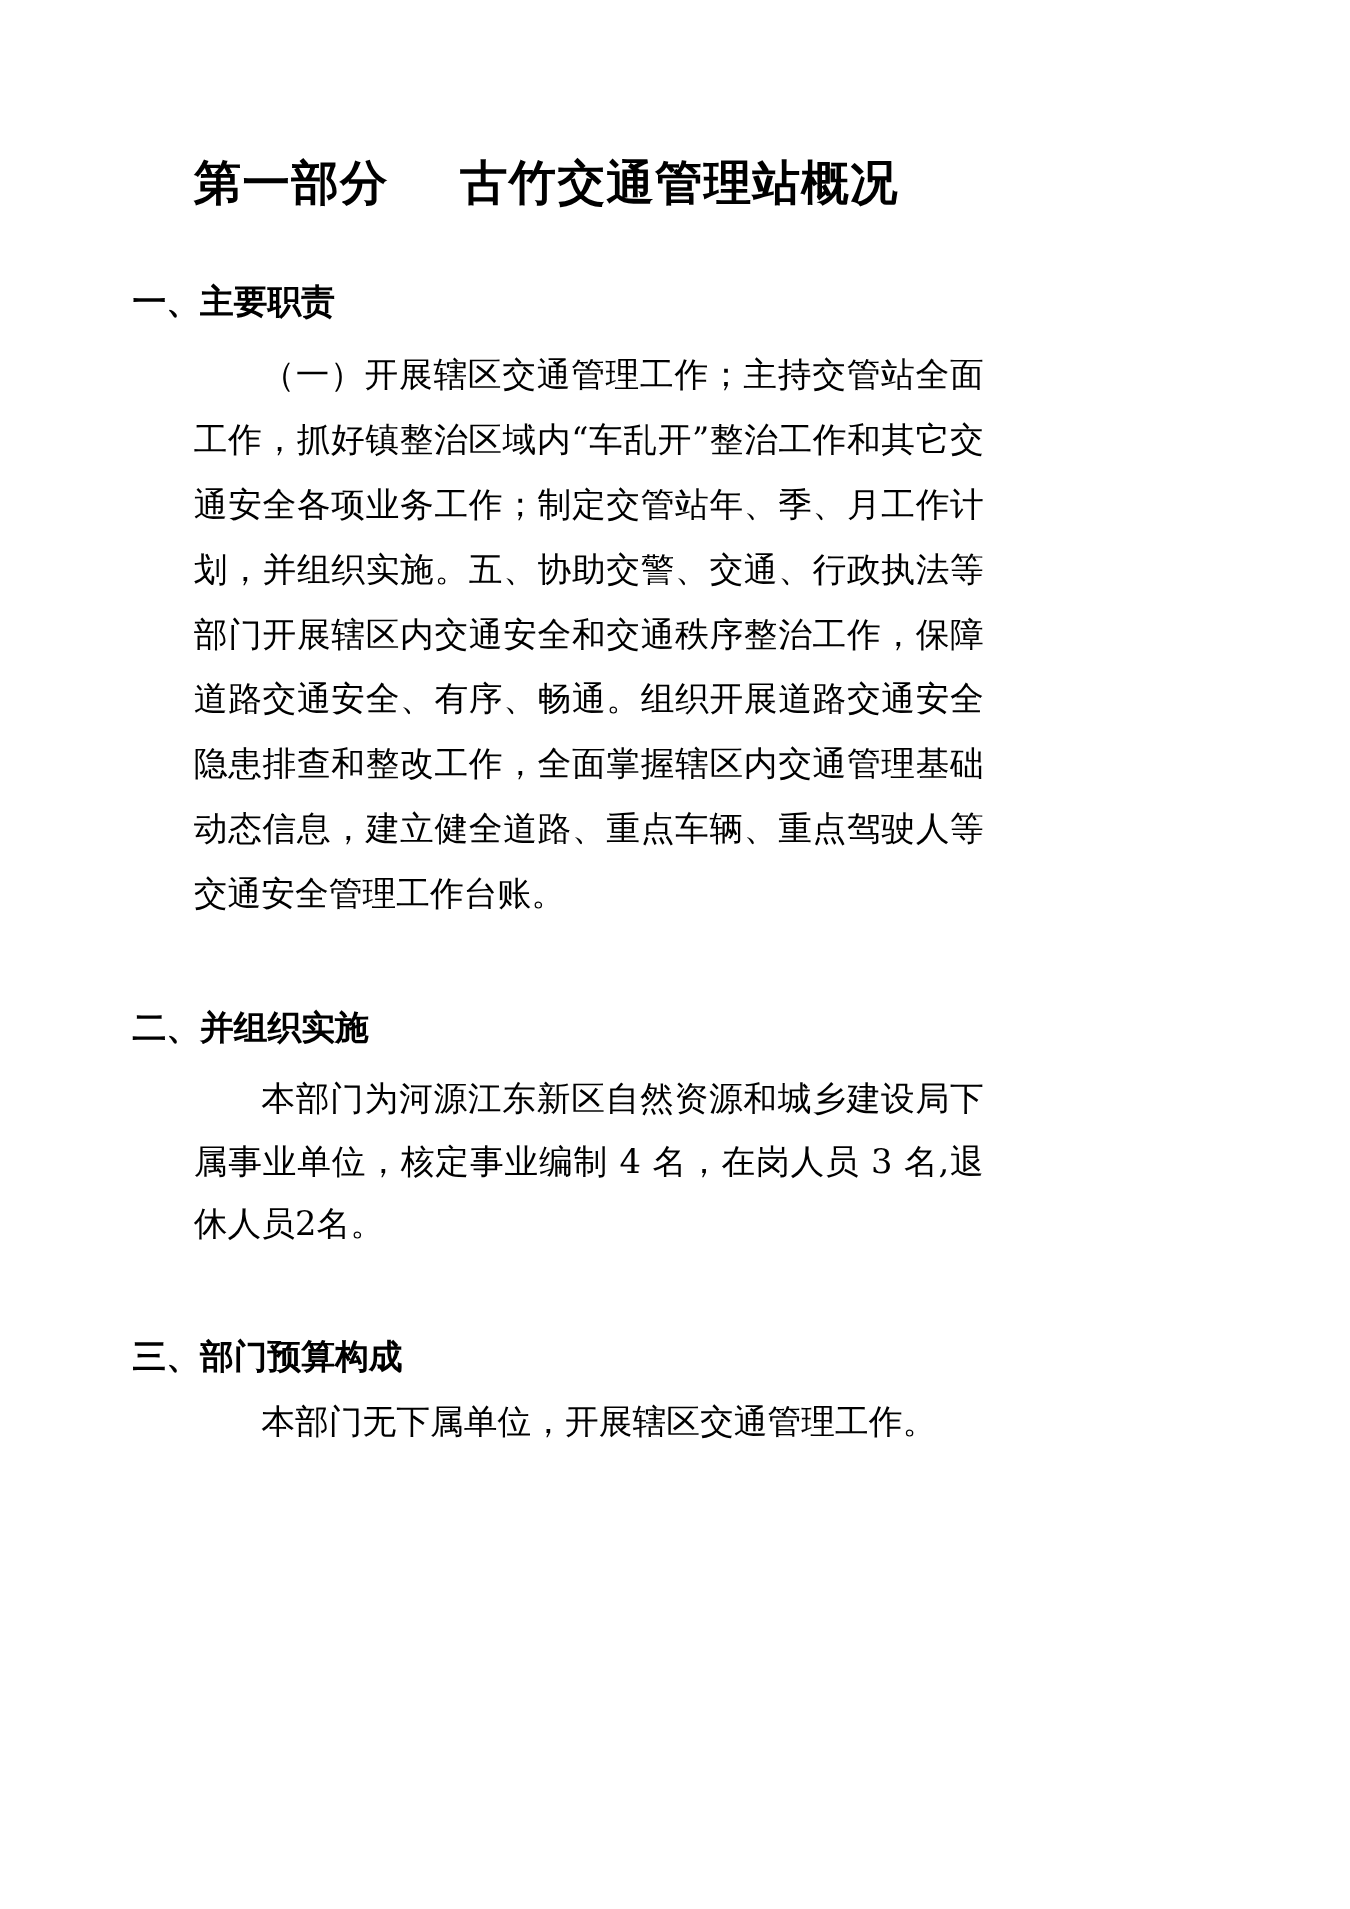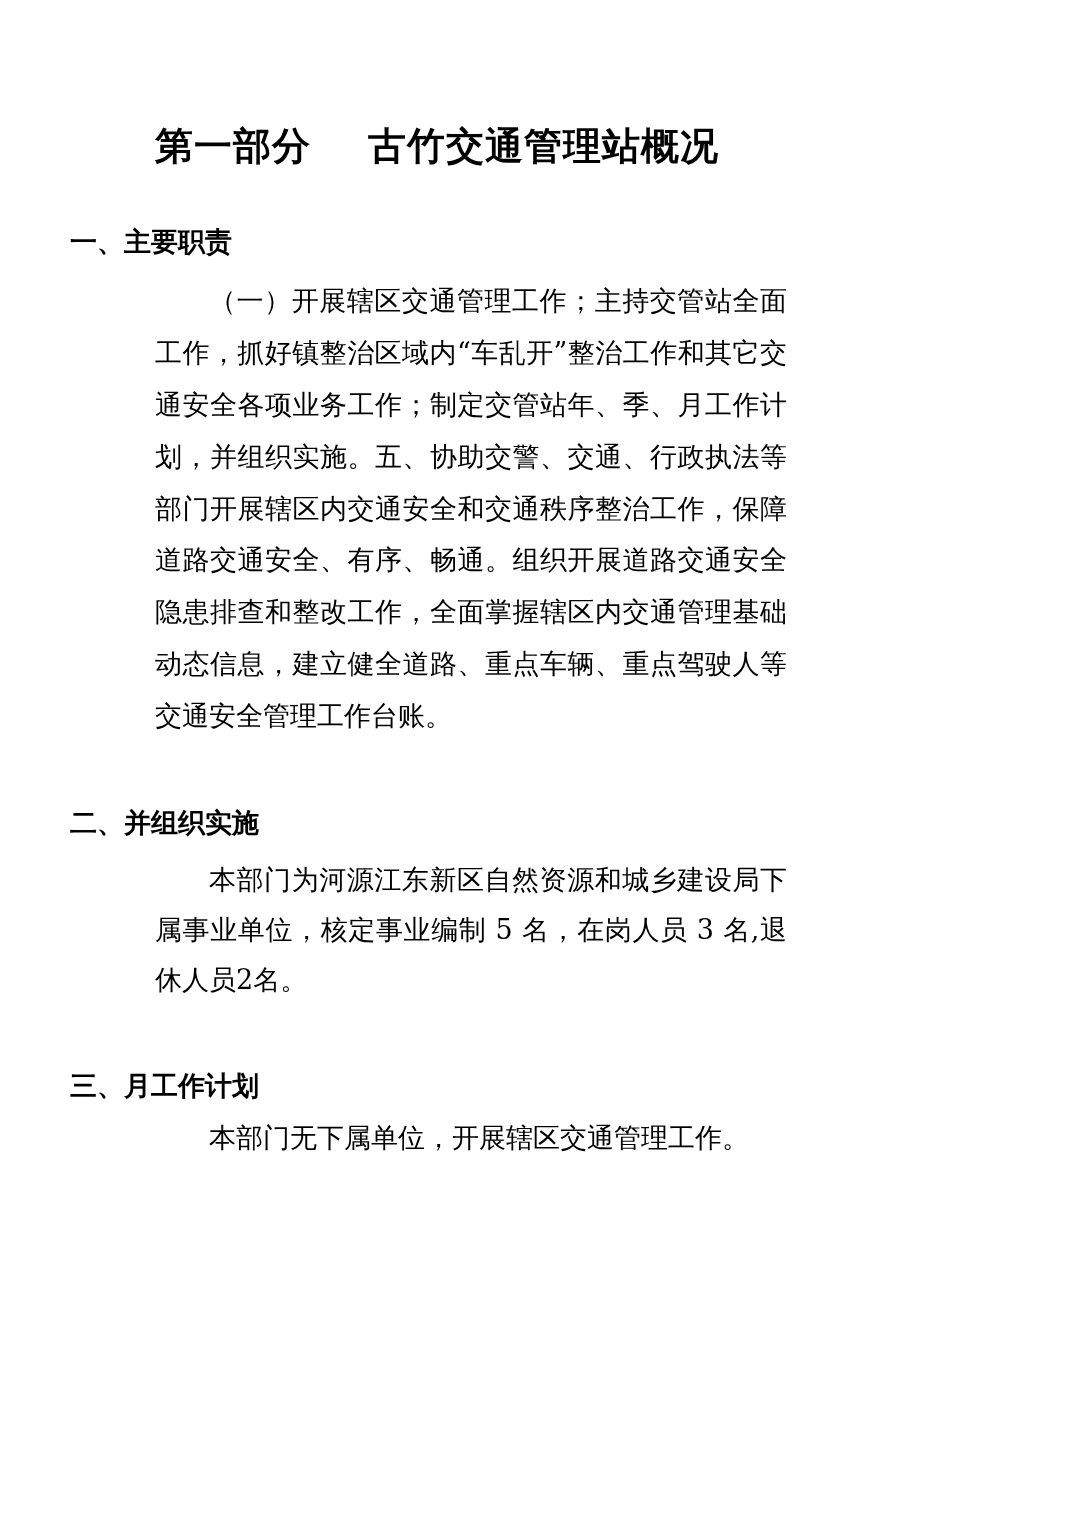--- a/index.html
+++ b/index.html
@@ -32,21 +32,21 @@
     margin: 0;
     padding-top: 122px;
     line-height: 1.3;
     white-space: pre;
   }
   .section-heading {
     font-family: "DejaVu Sans", "Liberation Sans", sans-serif;
     font-weight: bold;
     font-size: 27px;
     margin: 0;
-    padding-left: 70px;
+    padding-left: 106px;
     line-height: 1.4;
   }
   .h-spacer-1 { height: 52px; }
   .body-block {
     font-family: "DejaVu Serif", "Liberation Serif", serif;
     font-size: 27px;
     line-height: 1.92;
     text-align: justify;
     text-justify: inter-ideograph;
     margin: 0;
@@ -74,23 +74,23 @@
   <div class="gap-sm"></div>
 
   <p class="body-block">（一）开展辖区交通管理工作；主持交管站全面工作，抓好镇整治区域内“车乱开”整治工作和其它交通安全各项业务工作；制定交管站年、季、月工作计划，并组织实施。五、协助交警、交通、行政执法等部门开展辖区内交通安全和交通秩序整治工作，保障道路交通安全、有序、畅通。组织开展道路交通安全隐患排查和整改工作，全面掌握辖区内交通管理基础动态信息，建立健全道路、重点车辆、重点驾驶人等交通安全管理工作台账。</p>
 
   <div class="gap-lg"></div>
 
   <h2 class="section-heading">二、并组织实施</h2>
 
   <div class="gap-sm"></div>
 
-  <p class="body-block tight">本部门为河源江东新区自然资源和城乡建设局下属事业单位，核定事业编制 5 名，在岗人员 3 名,退休人员2名。</p>
+  <p class="body-block tight">本部门为河源江东新区自然资源和城乡建设局下属事业单位，核定事业编制 4 名，在岗人员 3 名,退休人员2名。</p>
 
   <div class="gap-lg"></div>
 
-  <h2 class="section-heading">三、月工作计划</h2>
+  <h2 class="section-heading">三、部门预算构成</h2>
 
   <div class="gap-xs"></div>
 
   <p class="body-block tight">本部门无下属单位，开展辖区交通管理工作。</p>
 
 </div>
 
 </body></html>

